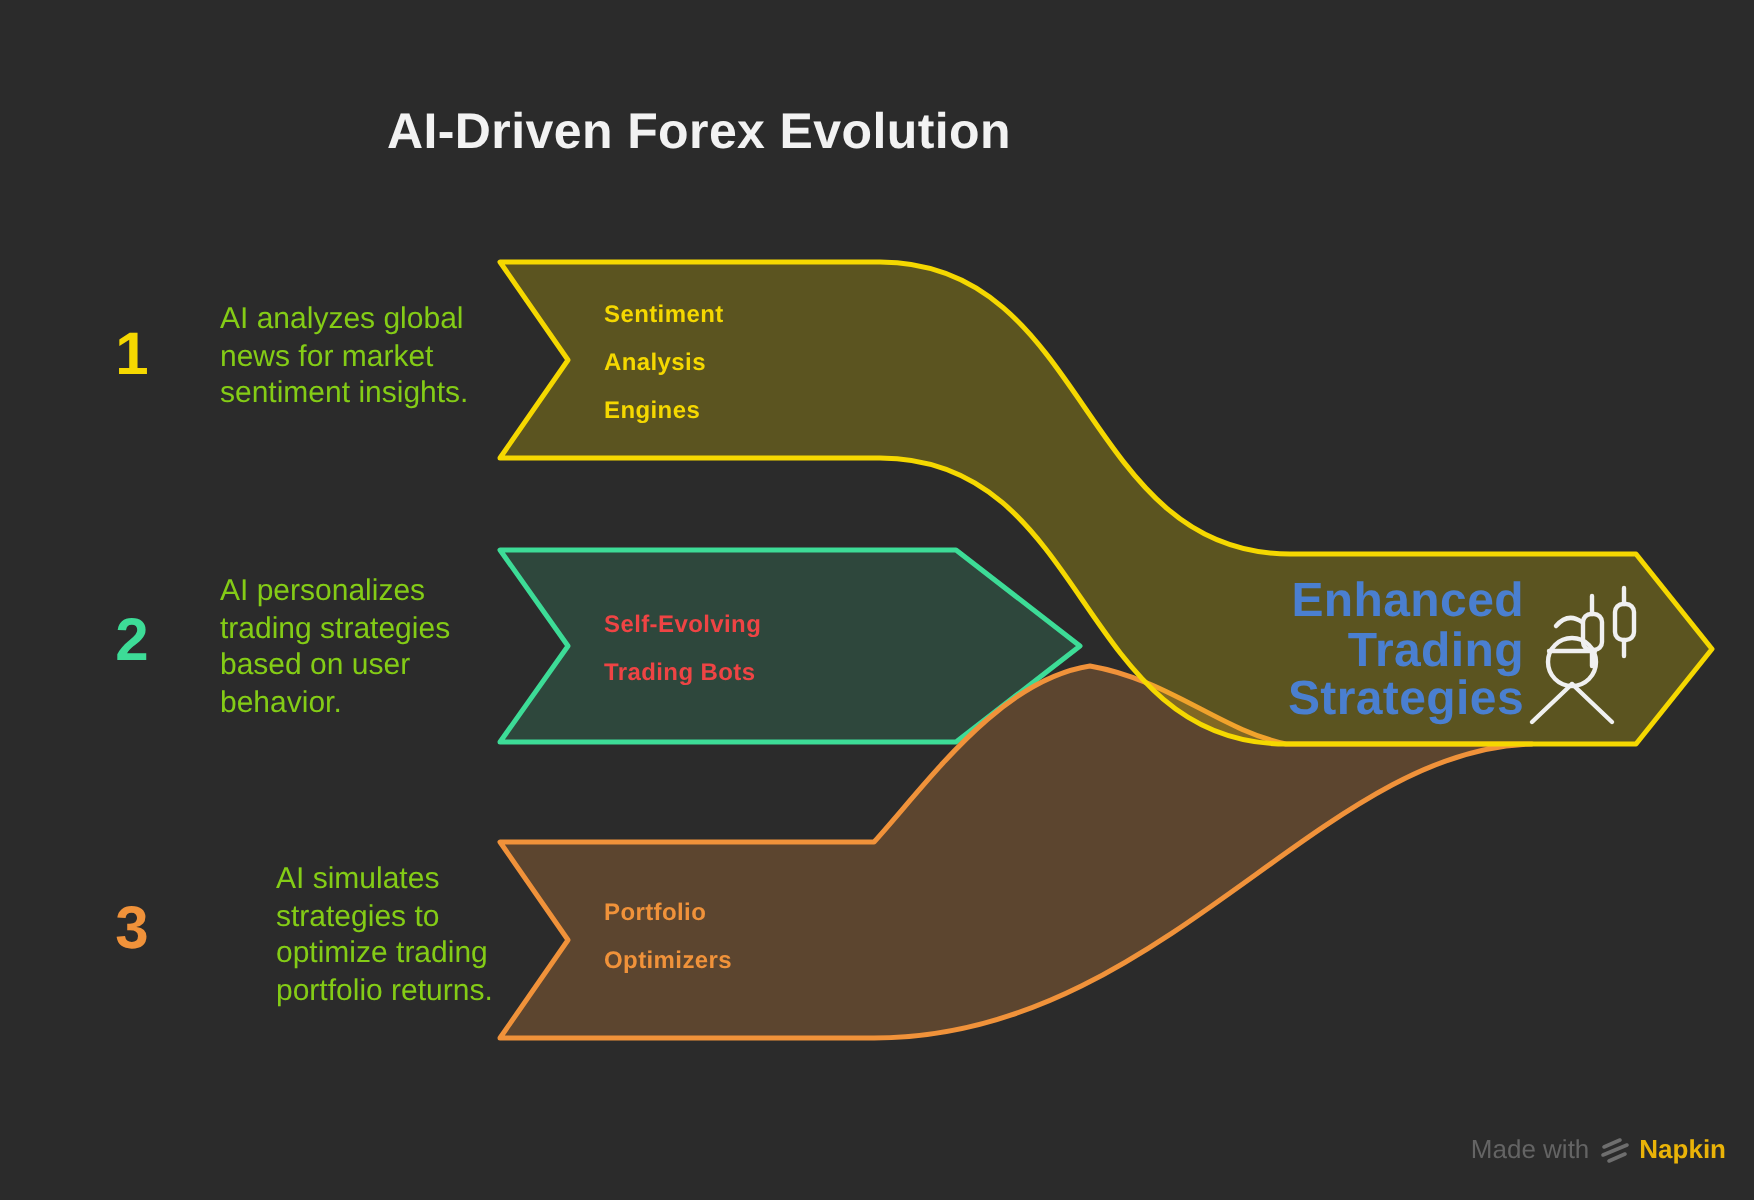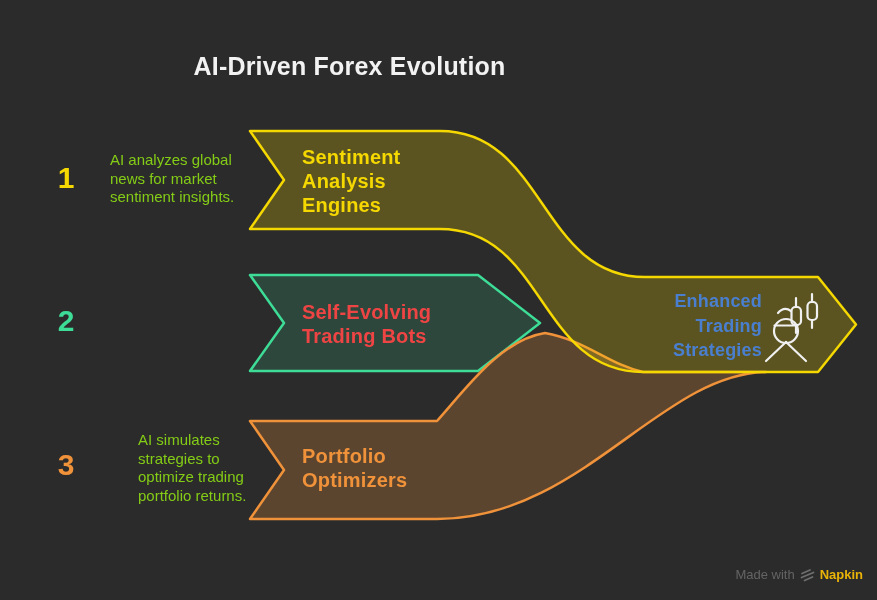--- a/index.html
+++ b/index.html
@@ -26,29 +26,29 @@
   .num2{left:48px;top:305px;color:#3ddc97;}
   .num3{left:48px;top:449px;color:#f0923a;}
   .desc{
     position:absolute;color:#84cc16;font-size:15px;line-height:18.7px;
     white-space:pre-line;
   }
   .desc1{left:110px;top:151px;}
   .desc2{left:110px;top:287px;}
   .desc3{left:138px;top:431px;}
   .lbl{
-    position:absolute;font-size:20px;font-weight:bold;line-height:24px;
+    position:absolute;font-size:12px;font-weight:bold;line-height:24px;
     white-space:pre-line;letter-spacing:.2px;
   }
   .lbl1{left:302px;top:145px;color:#f5d800;}
   .lbl2{left:302px;top:300px;color:#ef4444;}
   .lbl3{left:302px;top:444px;color:#f0923a;}
   .lblResult{
     left:600px;top:289px;width:162px;text-align:right;color:#4a7fd0;
-    font-size:18px;font-weight:bold;line-height:24.5px;white-space:pre-line;
+    font-size:24px;font-weight:bold;line-height:24.5px;white-space:pre-line;
   }
   .watermark{
     position:absolute;right:14px;bottom:18px;
     color:#646464;font-size:13px;
     display:flex;align-items:center;gap:5px;
   }
   .watermark .brand{font-weight:600;color:#eab308;}
 </style>
 </head>
 <body>
@@ -90,20 +90,24 @@
 
   <div class="title">AI-Driven Forex Evolution</div>
 
   <div class="num num1">1</div>
   <div class="num num2">2</div>
   <div class="num num3">3</div>
 
   <div class="desc desc1">AI analyzes global
 news for market
 sentiment insights.</div>
+  <div class="desc desc2">AI personalizes
+trading strategies
+based on user
+behavior.</div>
   <div class="desc desc3">AI simulates
 strategies to
 optimize trading
 portfolio returns.</div>
 
   <div class="lbl lbl1">Sentiment
 Analysis
 Engines</div>
   <div class="lbl lbl2">Self-Evolving
 Trading Bots</div>

